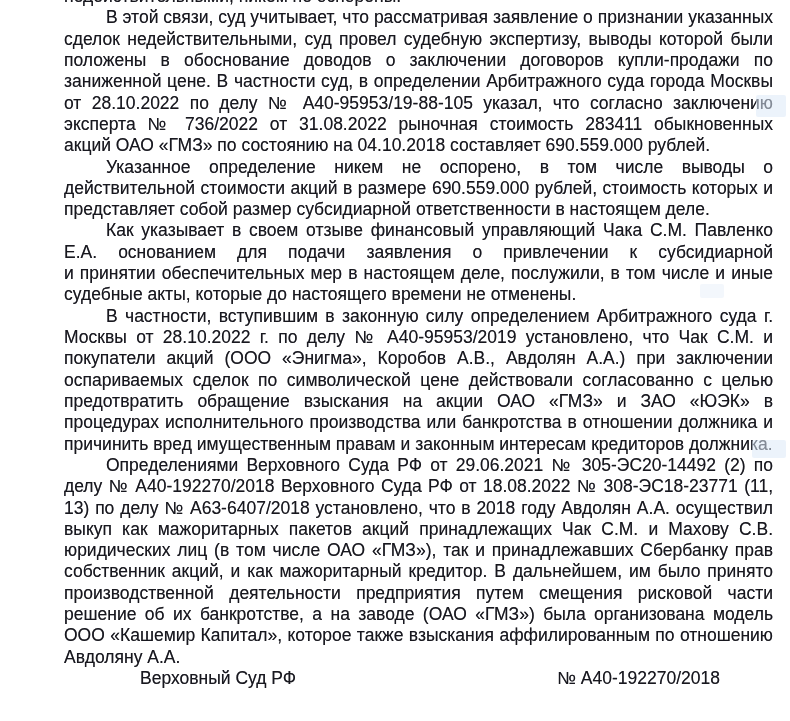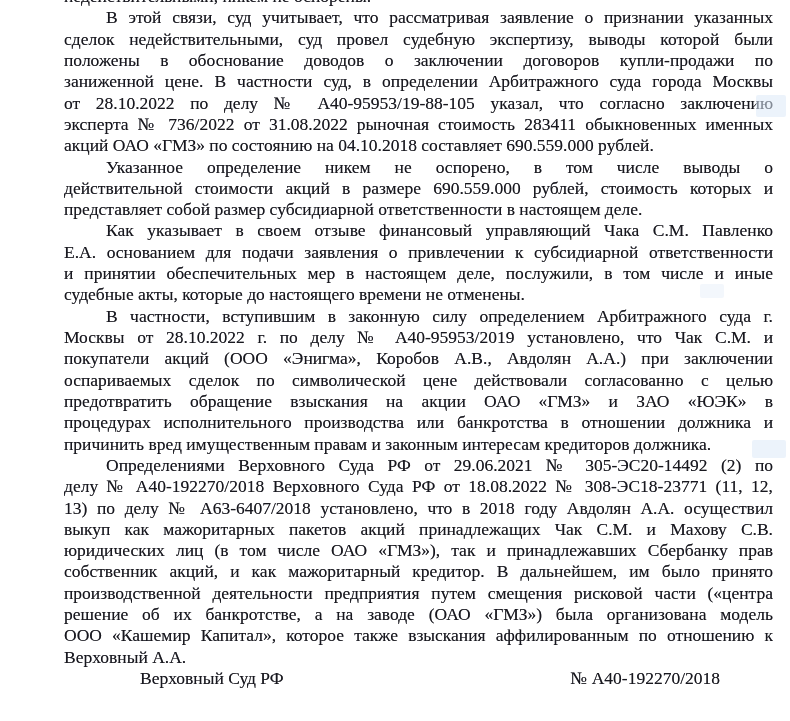--- a/index.html
+++ b/index.html
@@ -2,21 +2,21 @@
 <html><head>
 <meta charset="utf-8">
 <style>
   html, body { margin: 0; padding: 0; background: #ffffff; }
   .page {
     position: relative;
     width: 790px;
     height: 721px;
     overflow: hidden;
     background: #ffffff;
-    font-family: Liberation Serif, serif;
+    font-family: Liberation Sans, sans-serif;
     color: #18181f;
     text-shadow: 0 0 0.45px rgba(20,20,30,0.55);
   }
   .doc {
     margin-top: -14px;
     padding: 0 17px 0 64px;
   }
   .line {
     height: 21.32px;
     line-height: 21.32px;
@@ -94,21 +94,21 @@
         <div>
           <div class="line first">Определениями Верховного Суда РФ от 29.06.2021 № 305-ЭС20-14492 (2) по</div>
           <div class="line">делу № А40-192270/2018 Верховного Суда РФ от 18.08.2022 № 308-ЭС18-23771 (11, 12,</div>
           <div class="line">13) по делу № А63-6407/2018 установлено, что в 2018 году Авдолян А.А. осуществил</div>
           <div class="line">выкуп как мажоритарных пакетов акций принадлежащих Чак С.М. и Махову С.В.</div>
           <div class="line">юридических лиц (в том числе ОАО «ГМЗ»), так и принадлежавших Сбербанку прав</div>
           <div class="line">собственник акций, и как мажоритарный кредитор. В дальнейшем, им было принято</div>
           <div class="line">производственной деятельности предприятия путем смещения рисковой части («центра</div>
           <div class="line">решение об их банкротстве, а на заводе (ОАО «ГМЗ») была организована модель</div>
           <div class="line">ООО «Кашемир Капитал», которое также взыскания аффилированным по отношению к</div>
-          <div class="line last">Верховный А.А.</div>
+          <div class="line last">Авдоляну А.А.</div>
         </div>
       </div>
 
     <div class="clip-bottom">
       <span>Верховный Суд РФ</span>
       <span>№ А40-192270/2018</span>
     </div>
   </div>
 
   <div class="artifact a1"></div>

